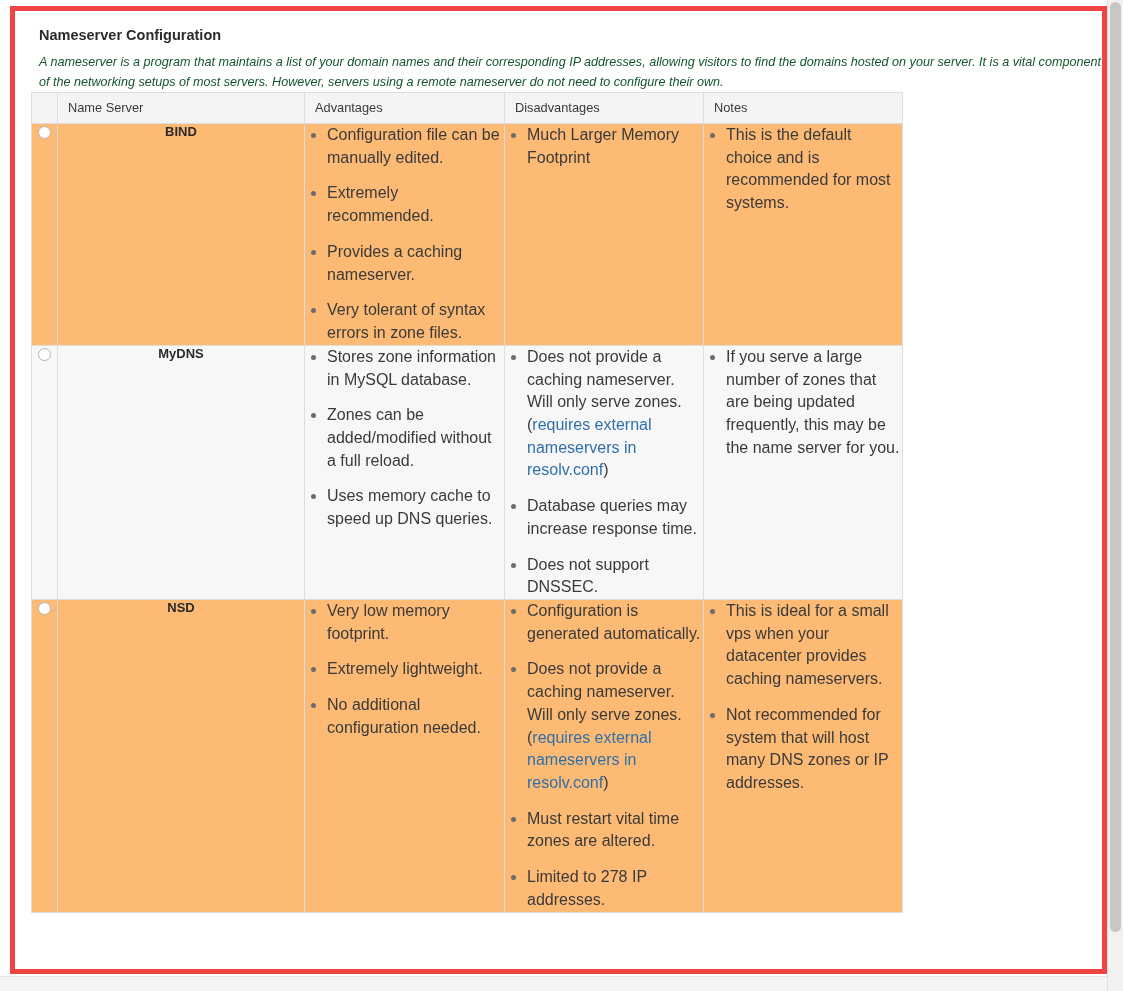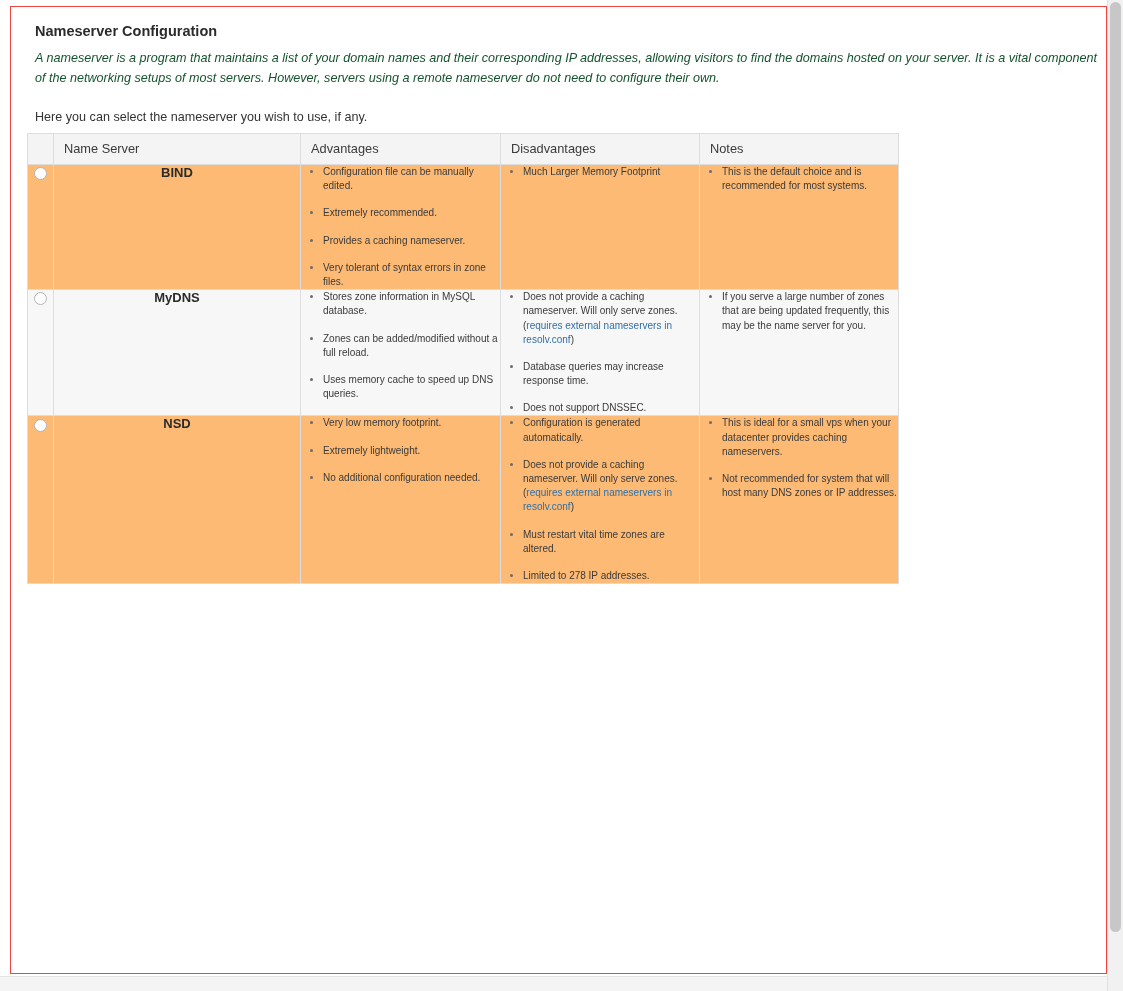--- a/index.html
+++ b/index.html
@@ -22,21 +22,21 @@
     box-sizing: border-box;
     background: #ffffff;
   }
   .panel {
     position: absolute;
     left: 10px;
     top: 6px;
     width: 1097px;
     height: 968px;
     box-sizing: border-box;
-    border: 1px solid #ef4444;
+    border: 5px solid #ef4444;
     background: #ffffff;
     padding: 14px 14px 0 14px;
   }
   .title {
     font-size: 14.5px;
     font-weight: bold;
     color: #2b2b2b;
     margin: 2px 0 10px 10px;
   }
   .intro {
@@ -112,21 +112,21 @@
   }
   td.list-cell {
     padding: 10px 10px 10px 4px;
   }
   ul.bullets {
     margin: 0;
     padding: 0 0 0 22px;
     list-style: disc;
   }
   ul.bullets li {
-    font-size: 10px;
+    font-size: 16px;
     line-height: 1.42;
     color: #3a3a3a;
     margin-bottom: 13px;
   }
   ul.bullets li:last-child { margin-bottom: 0; }
   ul.bullets li::marker { color: #6b6b6b; }
   a.inline-link {
     color: #2f6fa8;
     text-decoration: none;
     text-align: center;
@@ -164,21 +164,20 @@
 <body>
 
 <div class="page">
 
   <div class="panel">
 
     <div class="title">Nameserver Configuration</div>
 
     <div class="intro">A nameserver is a program that maintains a list of your domain names and their corresponding IP addresses, allowing visitors to find the domains hosted on your server. It is a vital component of the networking setups of most servers. However, servers using a remote nameserver do not need to configure their own.</div>
 
-    <div class="select-note">Here you can select the nameserver you wish to use, if any.</div>
 
     <table class="ns">
       <colgroup>
         <col class="c-radio">
         <col class="c-name">
         <col class="c-adv">
         <col class="c-dis">
         <col class="c-notes">
       </colgroup>
       <thead>

